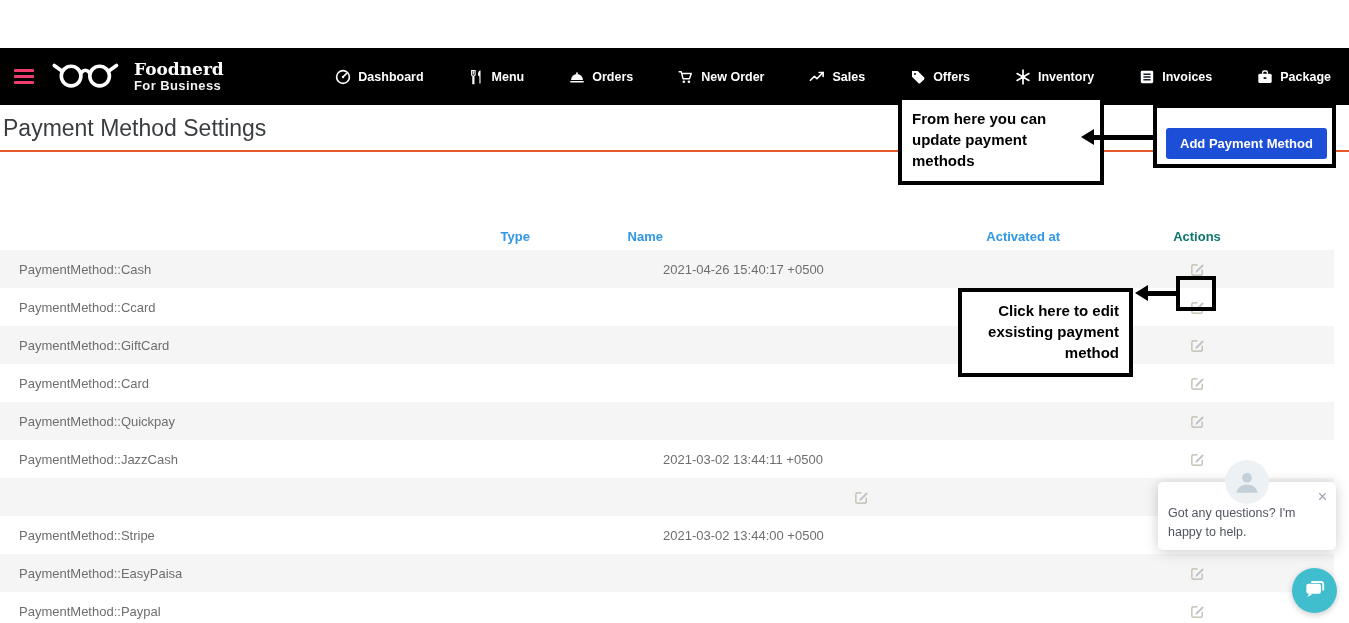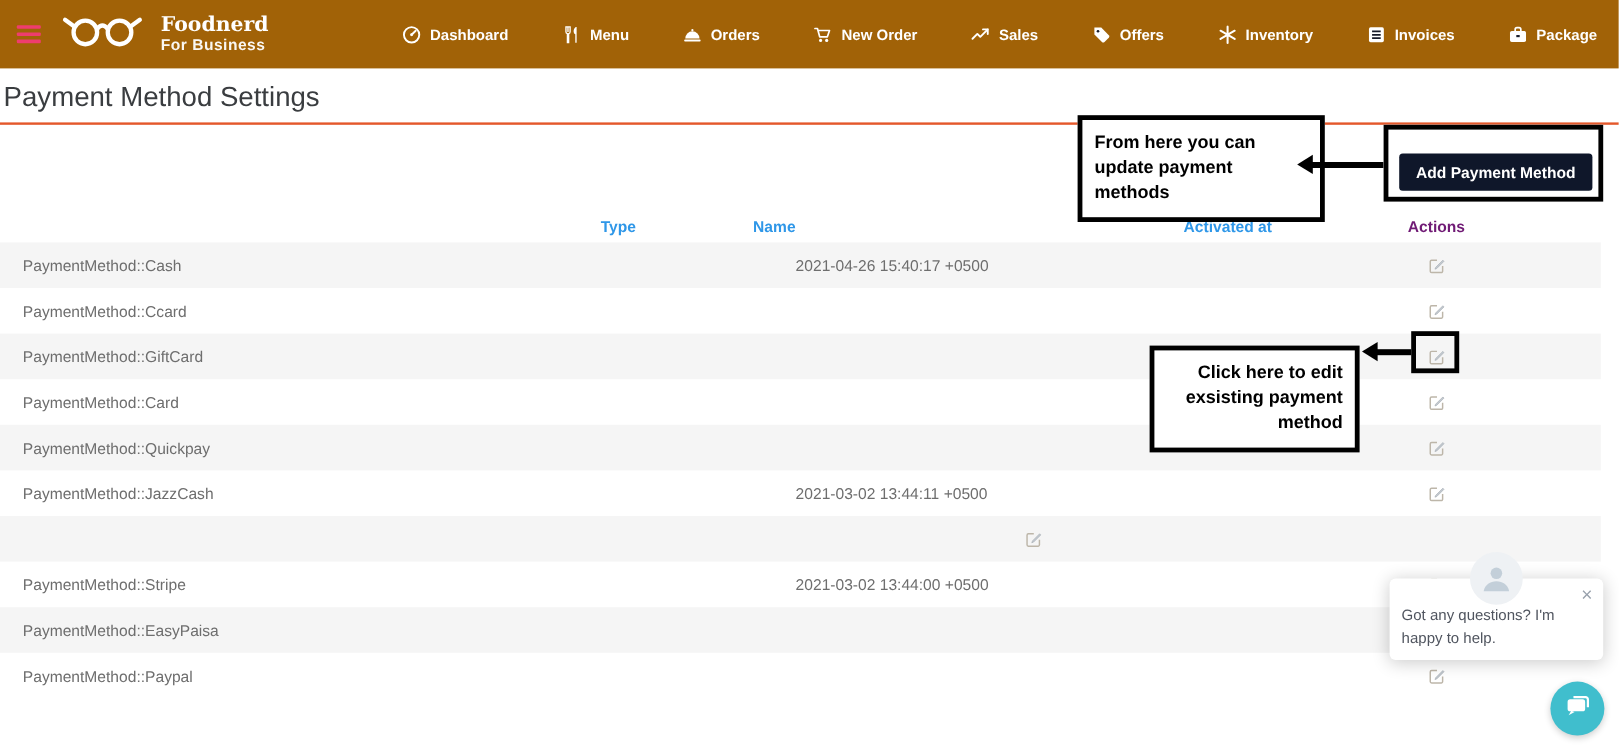--- a/index.html
+++ b/index.html
@@ -1,20 +1,20 @@
 <!DOCTYPE html>
 <html><head>
 <meta charset="utf-8">
 <style>
   * { margin:0; padding:0; box-sizing:border-box; }
   html,body { width:1349px; height:623px; background:#fff; overflow:hidden;
     font-family:"Liberation Sans", sans-serif; position:relative; }
 
   
-  .navbar { height:57px; background:#a16207; display:flex; align-items:center; }
+  .navbar { height:57px; background:#000000; display:flex; align-items:center;margin-top:48px; }
   .hamburger { width:20px; margin-left:14px; cursor:pointer; }
   .hamburger span { display:block; height:3px; background:#ee3d6e; margin:3px 0; border-radius:1px; }
   .brand { display:flex; align-items:center; margin-left:16px; }
   .brand-text { margin-left:8px; color:#fff; }
   .brand-name { font-family:"DejaVu Serif", serif; font-weight:bold; font-size:17px; line-height:18px; }
   .brand-tag { font-size:13px; letter-spacing:.4px; font-weight:600; opacity:.95; }
   .nav-items { margin-left:auto; display:flex; align-items:center; gap:45px; padding-right:18px; }
   .nav-item { display:flex; align-items:center; color:#fff; font-size:12.5px; font-weight:700; cursor:pointer; white-space:nowrap; }
   .nav-item .nico { width:16px; height:16px; margin-right:7px; display:inline-flex; align-items:center; justify-content:center; }
   .nav-item svg { display:block; }
@@ -22,35 +22,35 @@
   
   .title-wrap { padding:10px 12px 8px 3px; border-bottom:2px solid #e4582b; }
   .page-title { font-size:23px; color:#3a3d40; font-weight:400; }
 
   
   .ptable { width:1334px; margin-top:70px; }
   .thead, .trow { display:grid; grid-template-columns:530px 133px 397px 1fr; align-items:center; }
   .thead { height:28px;text-align:right; }
   .th { font-size:13px; font-weight:700; color:#2f97e8; }
   .th.first { padding-left:19px; }
-  .th.actions { color:#701a75; justify-self:center; }
+  .th.actions { color:#0f766e; justify-self:center; }
   .trow { height:38px; font-size:13px; color:#6e6e6e; }
   .trow:nth-child(odd) { background:#f5f5f5; }
   .cell-type { padding-left:19px; }
   .cell-actions { display:flex; justify-content:center; }
   .edit-icon { display:inline-flex; cursor:pointer; }
 
   
   .note-box { position:absolute; border:4px solid #000; background:#fff; z-index:4;
     font-size:15px; font-weight:700; color:#000; padding:8px 10px; line-height:21px; }
   .note-update { left:898px; top:96px; width:206px; height:89px; }
   .note-edit { left:958px; top:288px; width:175px; height:89px;text-align:right; }
   .btn-box { position:absolute; left:1153px; top:104px; width:183px; height:64px;
     border:4px solid #000; background:#fff; z-index:4; }
-  .add-btn { margin:20px 0 6px 9px; padding:8px 14px; background:#0f172a; border:none; border-radius:3px;
+  .add-btn { margin:20px 0 6px 9px; padding:8px 14px; background:#1d4ed8; border:none; border-radius:3px;
     color:#fff; font-size:13px; font-weight:600; font-family:"Liberation Sans", sans-serif; cursor:pointer; }
   .icon-box { position:absolute; left:1176px; top:276px; width:40px; height:35px;
     border:4px solid #000; background:transparent; z-index:5; }
   .arrow { position:absolute; height:16px; z-index:4; }
   .arrow .shaft { position:absolute; left:10px; right:0; top:6px; height:5px; background:#000; }
   .arrow .head { position:absolute; left:0; top:0; width:0; height:0;
     border-top:8px solid transparent; border-bottom:8px solid transparent; border-right:13px solid #000; }
   .arrow-update { left:1081px; top:129px; width:72px; }
   .arrow-edit { left:1135px; top:285px; width:41px; }
 

